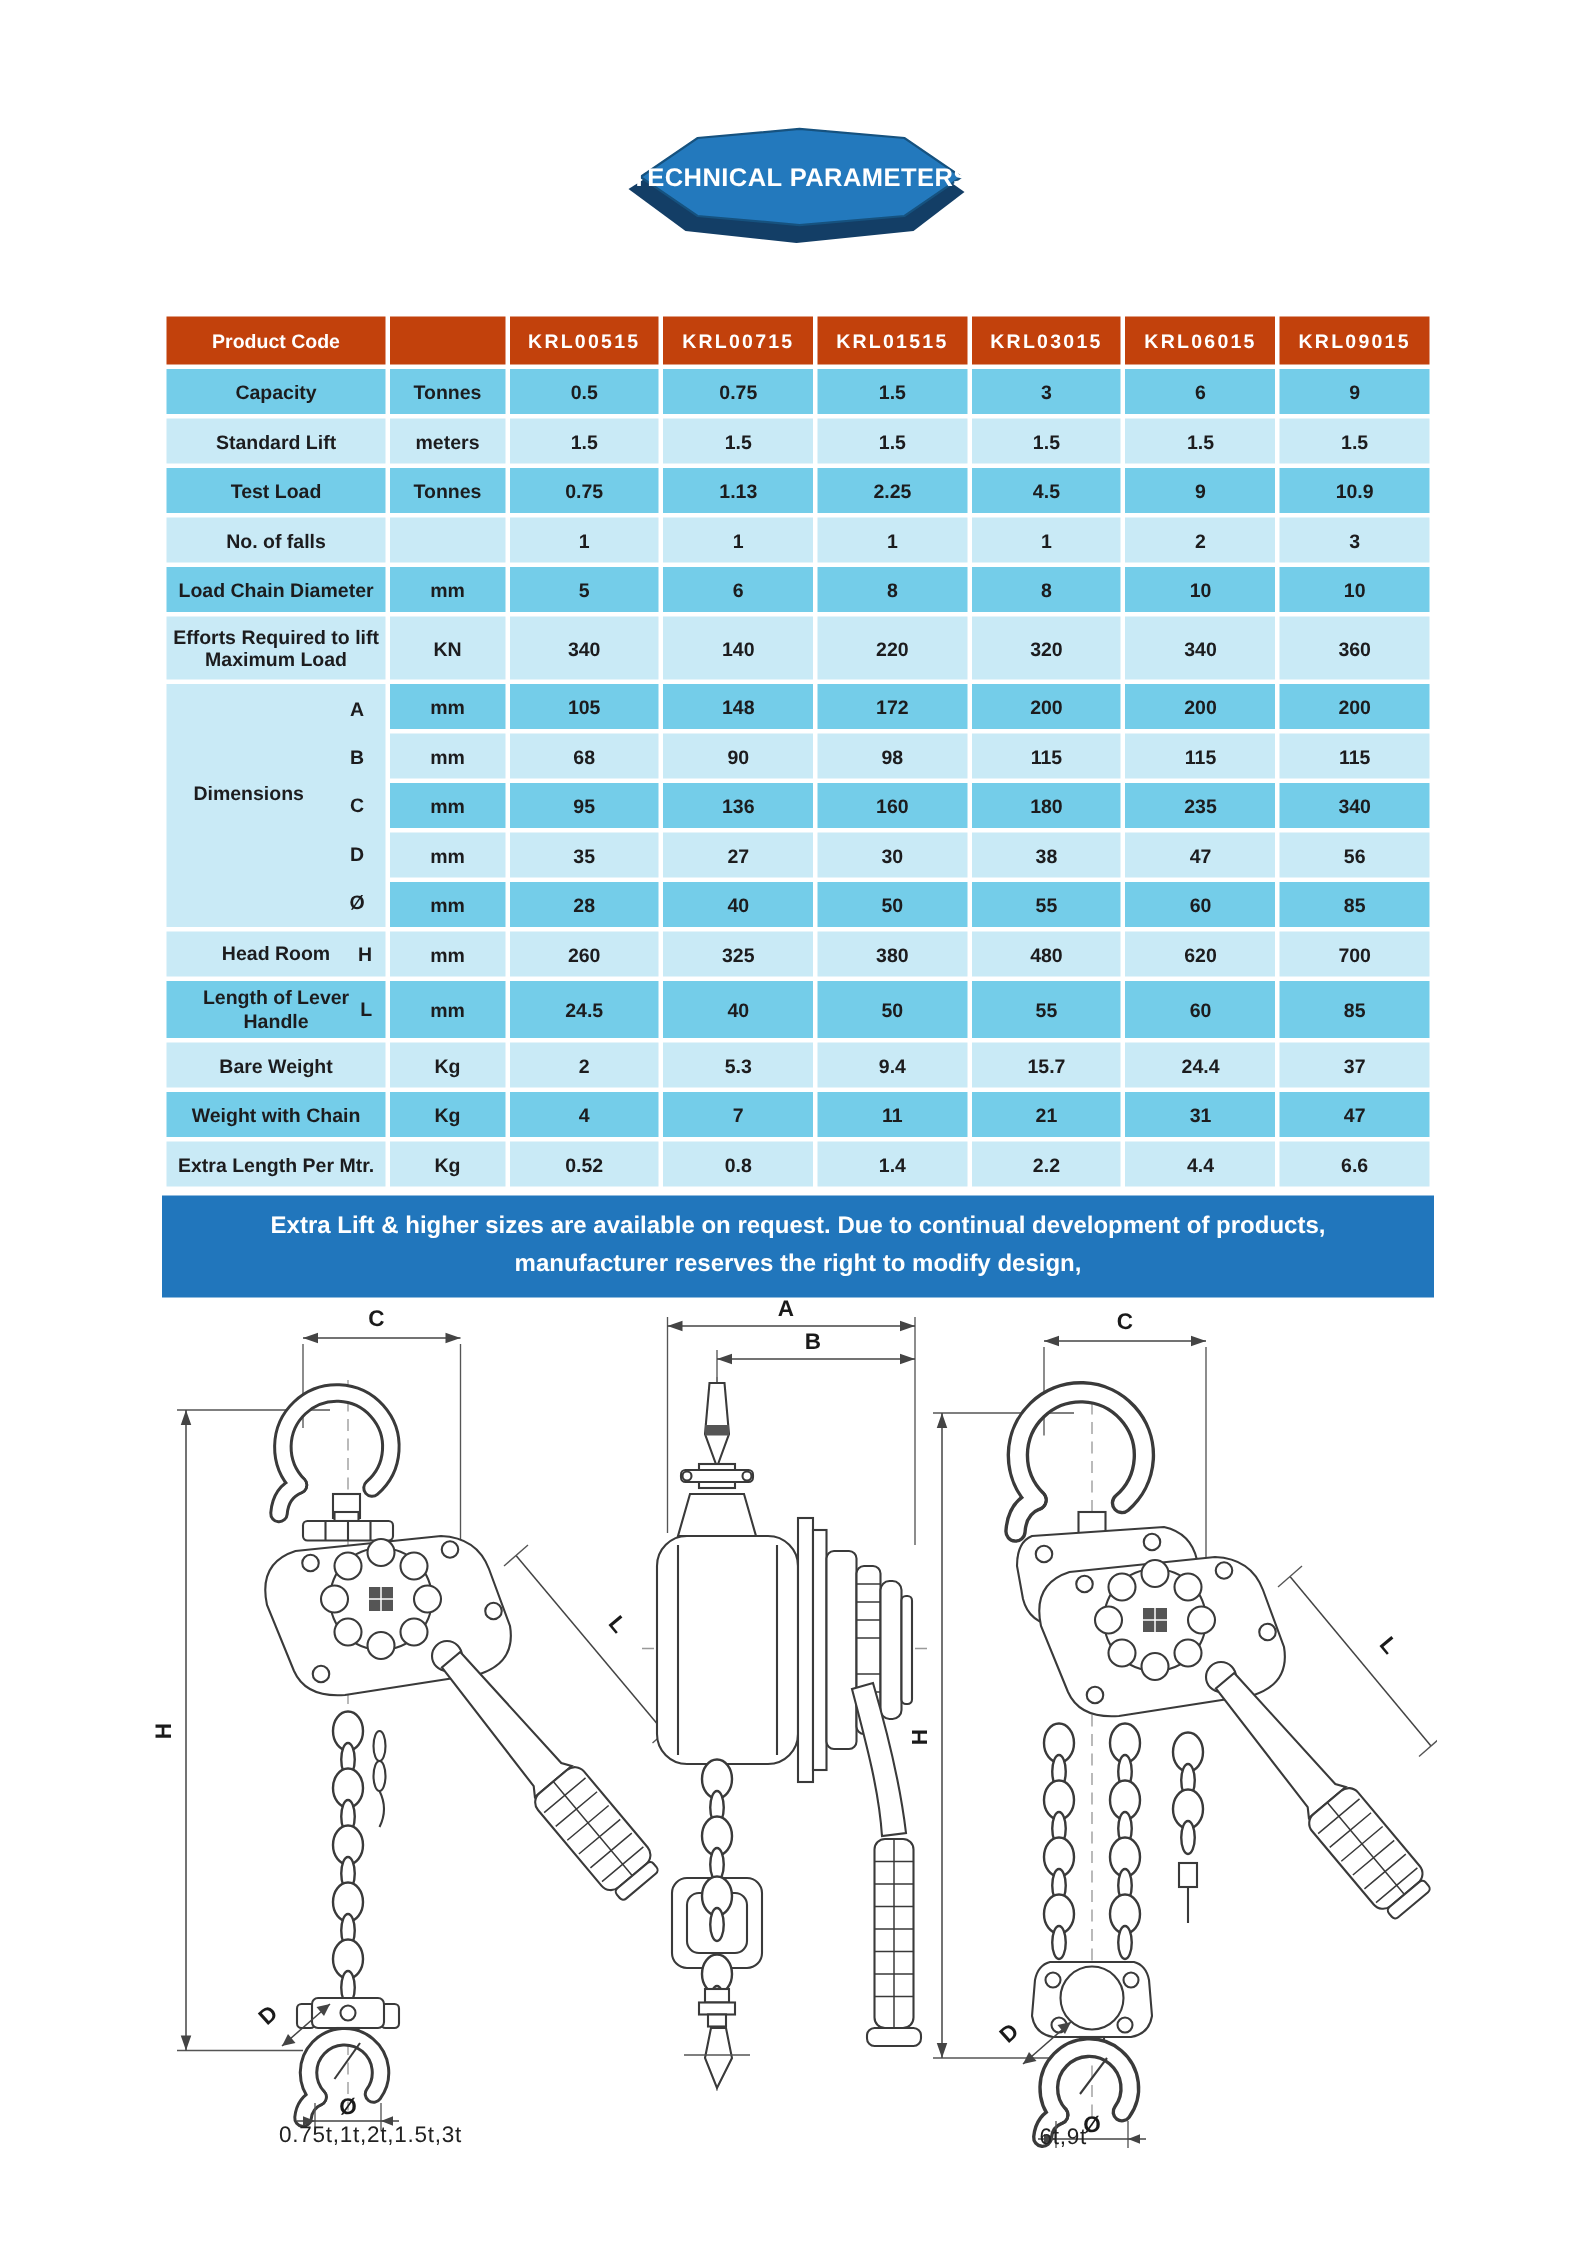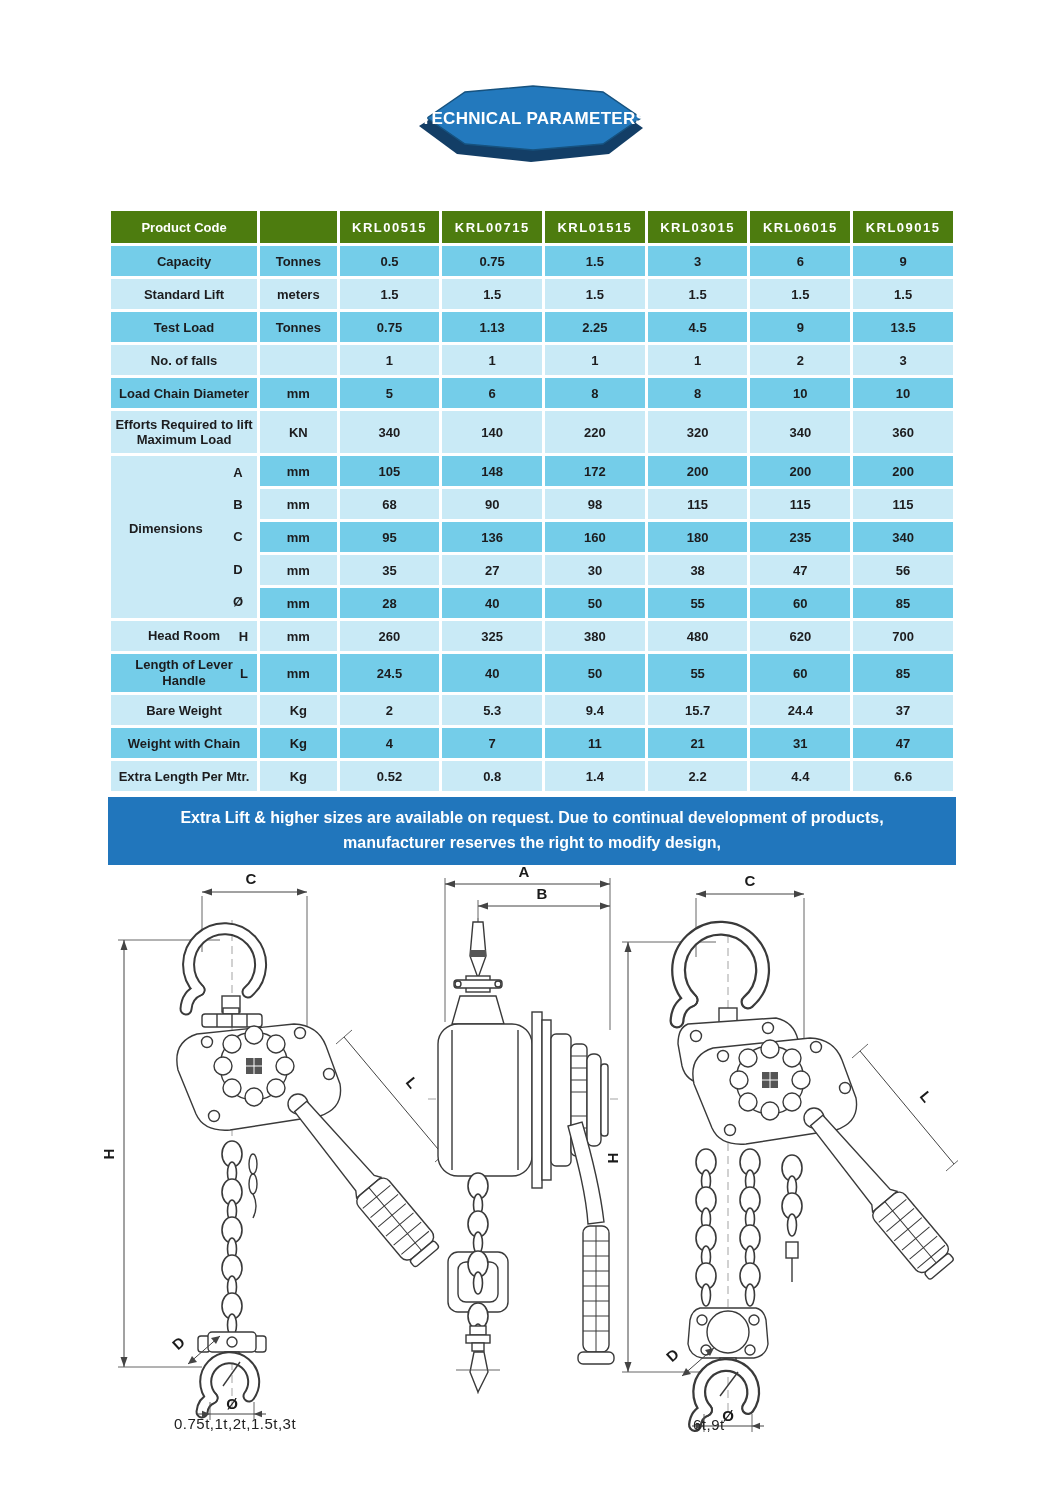--- a/index.html
+++ b/index.html
@@ -9,21 +9,21 @@
   
   .badge{position:absolute;left:413px;top:84px;width:242px;height:82px;}
   .badge svg{display:block;}
   .badge text{font:bold 17px "Liberation Sans",sans-serif;fill:#ffffff;letter-spacing:.3px;}
 
   
   .tblwrap{position:absolute;left:108px;top:208px;width:848px;}
   table.params{border-collapse:separate;border-spacing:3px;width:848px;table-layout:fixed;}
   table.params td{text-align:center;vertical-align:middle;font-weight:bold;
                   font-size:13px;color:#1c1c1e;padding:2px 2px;}
-  tr.hdr td{background:#4d7c0f;color:#fff;height:28px;font-size:13px;}
+  tr.hdr td{background:#c2410c;color:#fff;height:28px;font-size:13px;}
   tr.hdr td.code{letter-spacing:1.5px;}
   tr.m  td{background:#74cde9;height:26px;}
   tr.l  td{background:#c9eaf6;height:26px;}
   tr.eff td{height:38px;}
   tr.lolh td{height:34px;}
   td.unit{font-size:11px;}
   td.dimspan{background:#c9eaf6 !important;position:relative;padding:0;}
   .dimword{position:absolute;left:0;top:0;bottom:17px;width:75%;display:flex;
            align-items:center;justify-content:center;font-weight:bold;font-size:13px;}
   .dimletters{position:absolute;right:8px;top:0;bottom:0;width:22px;display:flex;
@@ -107,21 +107,21 @@
         <td>1.5</td>
       </tr>
       <tr class="m">
         <td>Test Load</td>
         <td class="unit">Tonnes</td>
         <td>0.75</td>
         <td>1.13</td>
         <td>2.25</td>
         <td>4.5</td>
         <td>9</td>
-        <td>13.5</td>
+        <td>10.9</td>
       </tr>
       <tr class="l">
         <td>No. of falls</td>
         <td class="unit"></td>
         <td>1</td>
         <td>1</td>
         <td>1</td>
         <td>1</td>
         <td>2</td>
         <td>3</td>
@@ -582,16 +582,16 @@
     <g>
       <line class="thin" x1="96" y1="552" x2="96" y2="570"></line>
       <line class="thin" x1="144" y1="552" x2="144" y2="570"></line>
       <line class="dim" x1="84" y1="564" x2="156" y2="564"></line>
       <polygon class="ah" points="96,564 88,560.8 88,567.2"></polygon>
       <polygon class="ah" points="144,564 152,560.8 152,567.2"></polygon>
       <text class="dimtxt" x="120" y="559" text-anchor="middle">Ø</text>
     </g>
   </svg>
 
-  <div class="caption" style="left:174px;top:1415px">0.75t,1t,2t,1.5t,3t</div>
+  <div class="caption" style="left:186px;top:1415px">0.75t,1t,2t,1.5t,3t</div>
   <div class="caption" style="left:693px;top:1416px">6t,9t</div>
 
 </div>
 
 </body></html>

